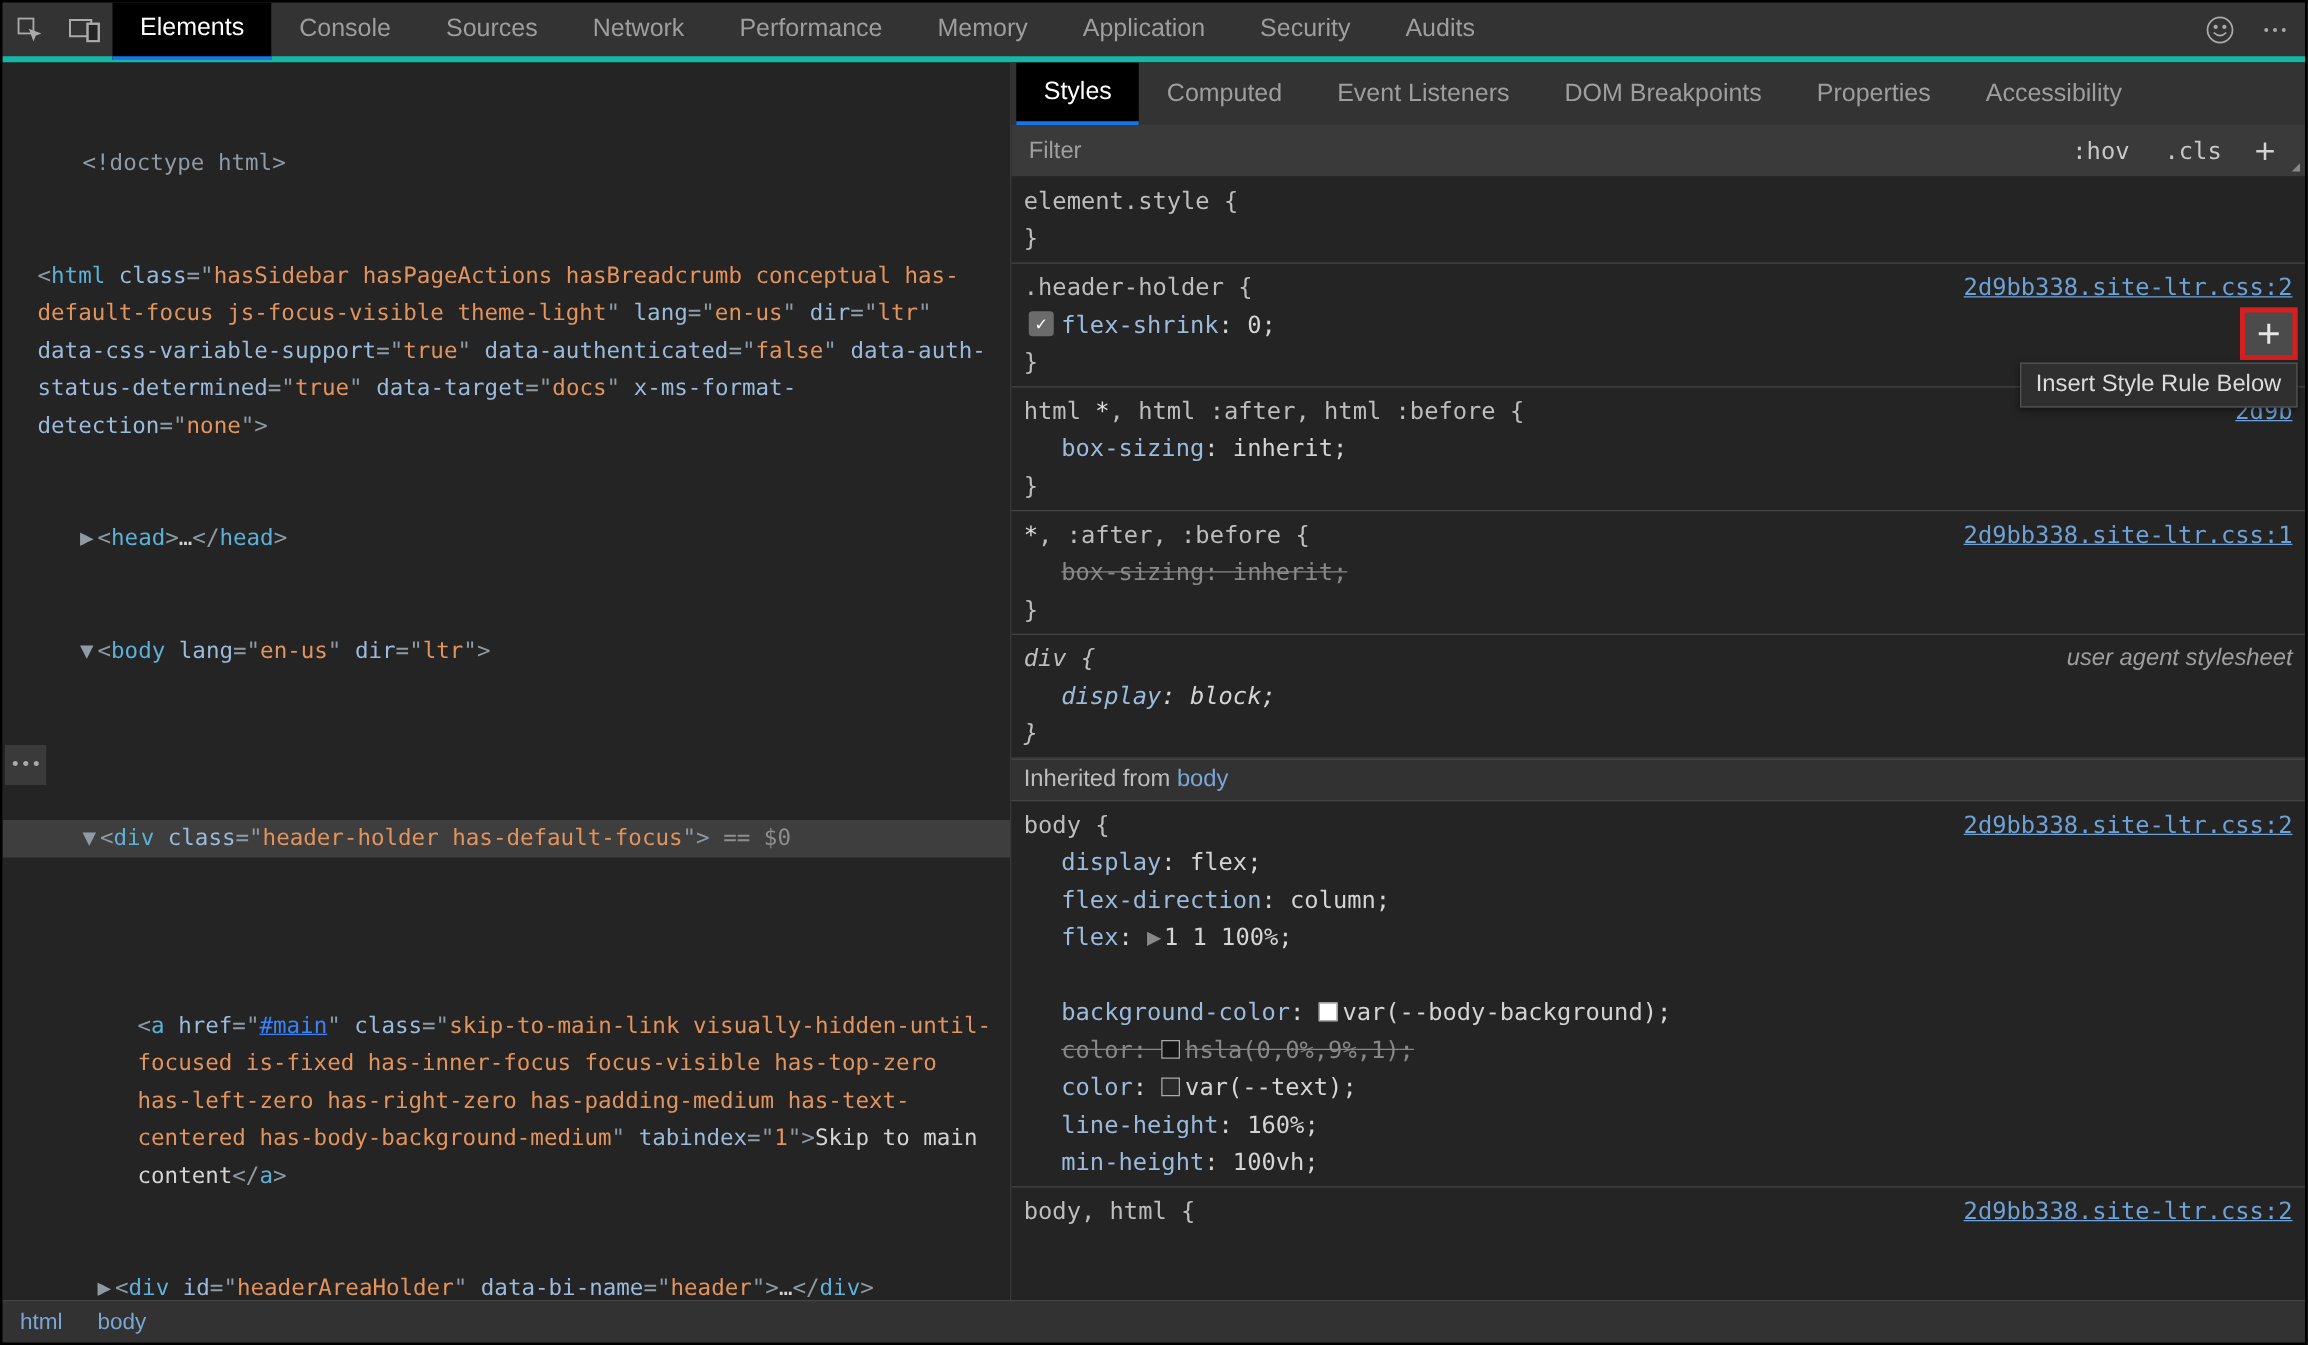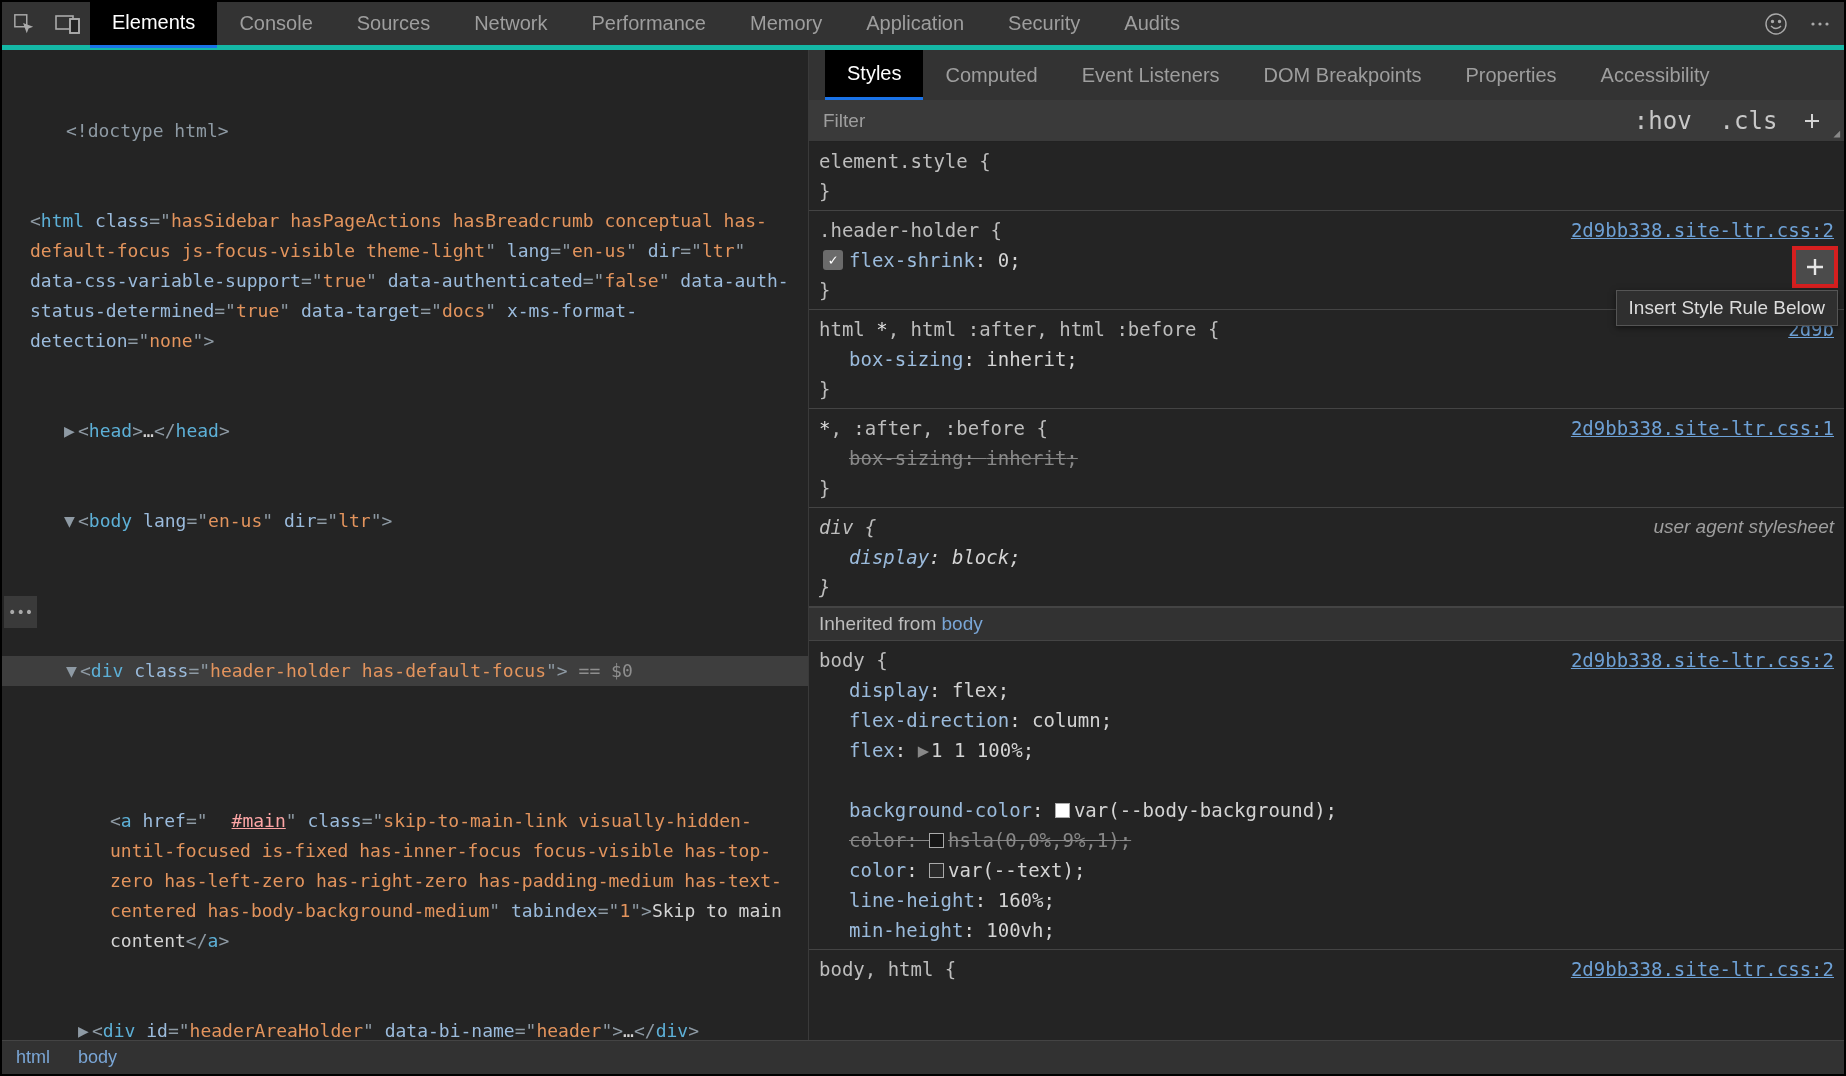--- a/index.html
+++ b/index.html
@@ -67,21 +67,21 @@
 .dom-tree .indent2 { padding-left: 46px; margin-left: 16px; }
 .dom-tree .indent3 { padding-left: 64px; }
 .dom-tree .indent4 { padding-left: 76px; }
 .dom-tree .indent5 { padding-left: 108px; }
 .tag { color: #5db0d7; }
 .attr-name { color: #9bbbdc; }
 .attr-val { color: #e3945d; }
 .punc { color: #8e9aa4; }
 .text { color: #d4d4d4; }
 .comment { color: #8e9aa4; }
-.link { color: #fca5a5; text-decoration: underline; margin-left: 24px; }
+.link { color: #3b82f6; text-decoration: underline; }
 .arrow { color: #8e9aa4; display: inline-block; width: 14px; }
 .sel-row { background: #3e3e3e; }
 .sel-marker { color: #8e8e8e; }
 .ellipsis-gutter {
   position: absolute;
   left: 2px;
   background: #3a3a3a;
   color: #aaa;
   font-size: 14px;
   padding: 1px 4px;
@@ -93,21 +93,21 @@
   border-left: 1px solid #3a3a3a;
   display: flex;
   flex-direction: column;
   overflow: hidden;
 }
 .sub-tabs {
   display: flex;
   align-items: flex-start;
   background: #333333;
   height: 50px;
-  padding: 0 16px;
+  padding: 0 4px;
 }
 .sub-tabs .tab {
   padding: 0 22px;
   height: 50px;
   display: flex; align-items: center;
   color: #9e9e9e;
   font-size: 20px;
   font-family: -apple-system, "Segoe UI", Arial, sans-serif;
   cursor: pointer;
 }
@@ -130,21 +130,21 @@
   border: none;
   color: #d4d4d4;
   font-size: 19px;
   font-family: -apple-system, "Segoe UI", Arial, sans-serif;
   padding: 0 14px;
   outline: none;
 }
 .filter-input::placeholder { color: #9e9e9e; }
 .filter-bar .chip {
   color: #c8c8c8;
-  font-size: 24px;
+  font-size: 19px;
   padding: 0 14px;
   font-family: Consolas, Menlo, monospace;
   cursor: pointer;
 }
 .filter-bar .plus-chip {
   color: #c8c8c8;
   width: 42px; height: 42px;
   display: flex; align-items: center; justify-content: center;
   cursor: pointer;
 }

